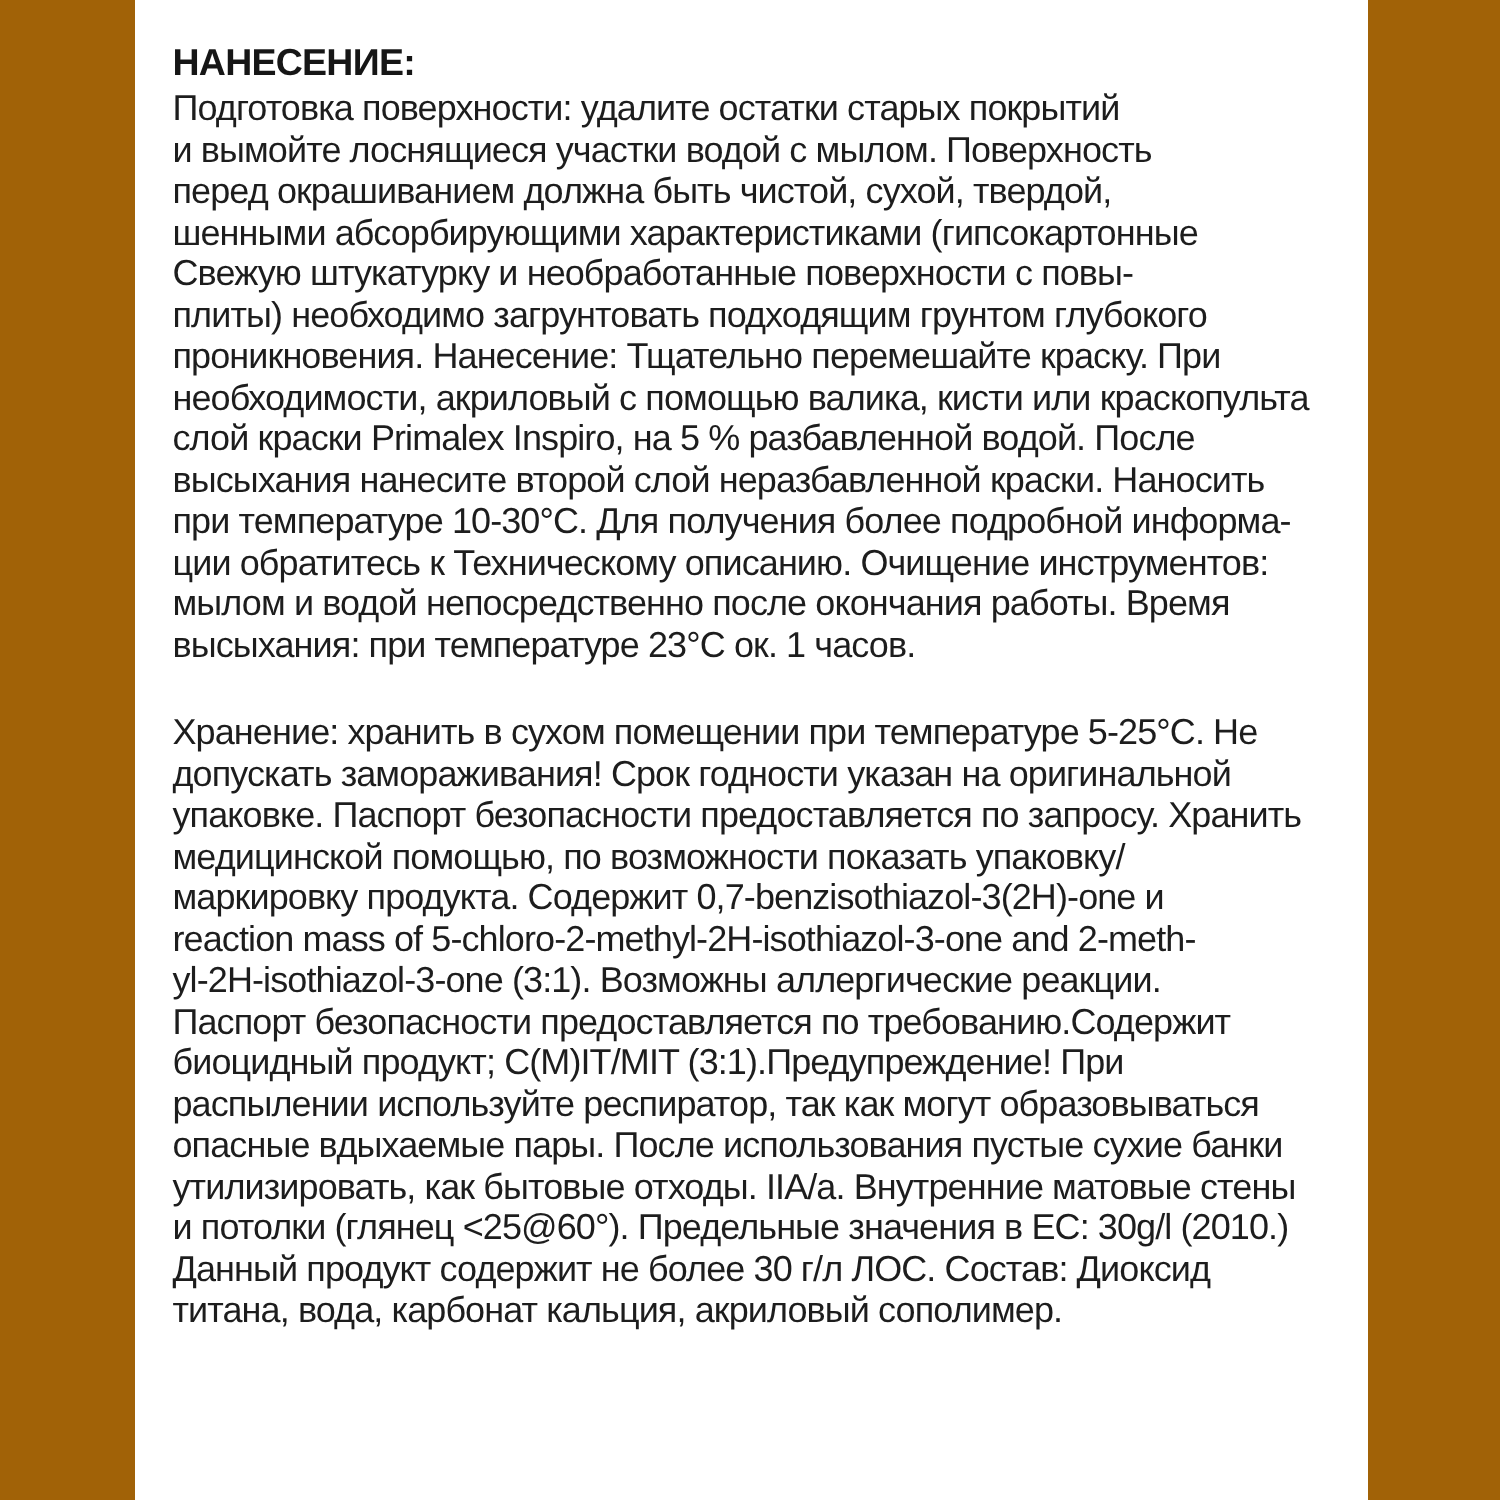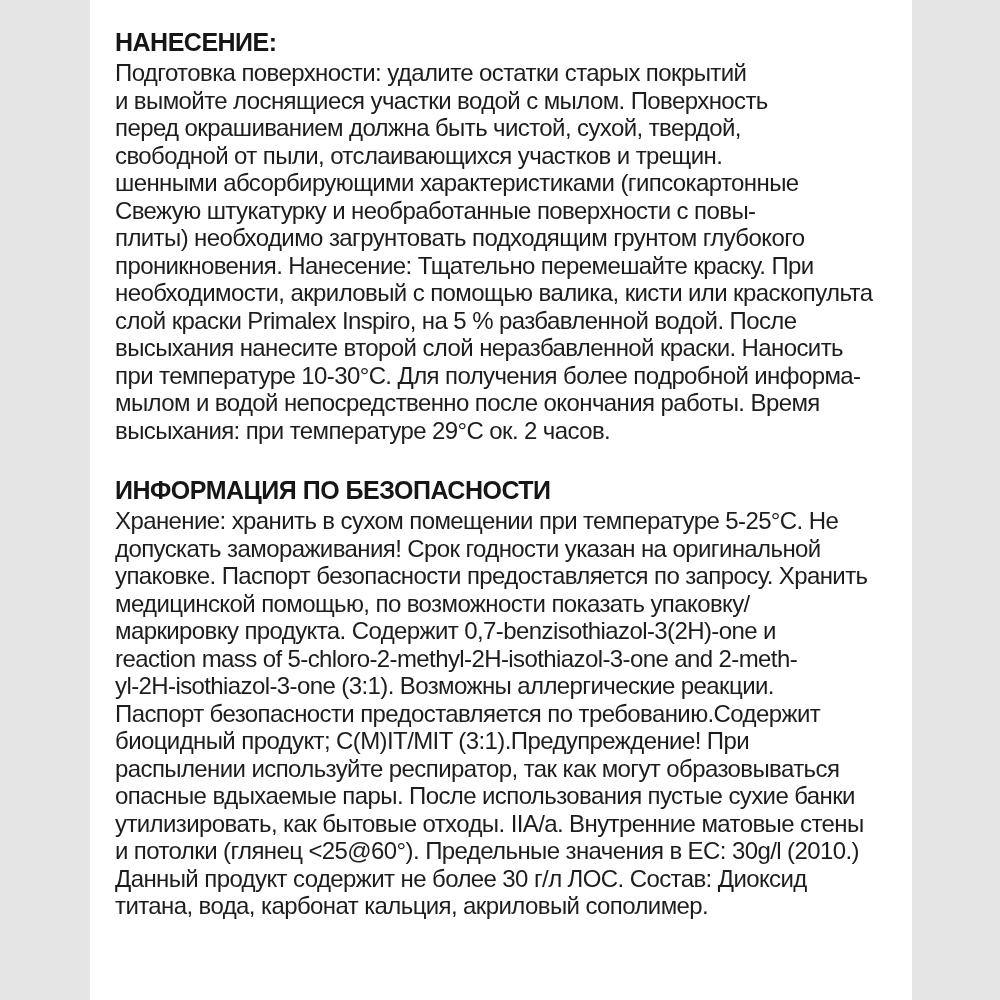--- a/index.html
+++ b/index.html
@@ -6,21 +6,21 @@
     margin: 0;
     padding: 0;
     width: 1000px;
     height: 1000px;
     overflow: hidden;
   }
   .stage {
     position: relative;
     width: 1000px;
     height: 1000px;
-    background: #e5e5e5;
+    background: #a16207;
   }
   .paper {
     position: absolute;
     left: 90px;
     top: 0;
     width: 822px;
     height: 1000px;
     background: #ffffff;
     box-sizing: border-box;
     padding: 27px 0 0 25px;
@@ -51,36 +51,35 @@
 
 <div class="stage">
   <div class="paper">
 
     <div class="section">
       <h2 class="section-heading">НАНЕСЕНИЕ:</h2>
       <div class="section-body">
           <div class="line">Подготовка поверхности: удалите остатки старых покрытий</div>
           <div class="line">и вымойте лоснящиеся участки водой с мылом. Поверхность</div>
           <div class="line">перед окрашиванием должна быть чистой, сухой, твердой,</div>
-          <div class="line">свободной от пыли, отслаивающихся участков и трещин.</div>
           <div class="line">шенными абсорбирующими характеристиками (гипсокартонные</div>
           <div class="line">Свежую штукатурку и необработанные поверхности с повы-</div>
           <div class="line">плиты) необходимо загрунтовать подходящим грунтом глубокого</div>
           <div class="line">проникновения. Нанесение: Тщательно перемешайте краску. При</div>
           <div class="line">необходимости, акриловый с помощью валика, кисти или краскопульта</div>
           <div class="line">слой краски Primalex Inspiro, на 5 % разбавленной водой. После</div>
           <div class="line">высыхания нанесите второй слой неразбавленной краски. Наносить</div>
           <div class="line">при температуре 10-30°С. Для получения более подробной информа-</div>
+          <div class="line">ции обратитесь к Техническому описанию. Очищение инструментов:</div>
           <div class="line">мылом и водой непосредственно после окончания работы. Время</div>
-          <div class="line">высыхания: при температуре 29°С ок. 2 часов.</div>
+          <div class="line">высыхания: при температуре 23°С ок. 1 часов.</div>
         </div>
     </div>
 
     <div class="section">
-      <h2 class="section-heading">ИНФОРМАЦИЯ ПО БЕЗОПАСНОСТИ</h2>
       <div class="section-body">
           <div class="line">Хранение: хранить в сухом помещении при температуре 5-25°С. Не</div>
           <div class="line">допускать замораживания! Срок годности указан на оригинальной</div>
           <div class="line">упаковке. Паспорт безопасности предоставляется по запросу. Хранить</div>
           <div class="line">медицинской помощью, по возможности показать упаковку/</div>
           <div class="line">маркировку продукта. Содержит 0,7-benzisothiazol-3(2H)-one и</div>
           <div class="line">reaction mass of 5-chloro-2-methyl-2H-isothiazol-3-one and 2-meth-</div>
           <div class="line">yl-2H-isothiazol-3-one (3:1). Возможны аллергические реакции.</div>
           <div class="line">Паспорт безопасности предоставляется по требованию.Содержит</div>
           <div class="line">биоцидный продукт; C(M)IT/MIT (3:1).Предупреждение! При</div>

